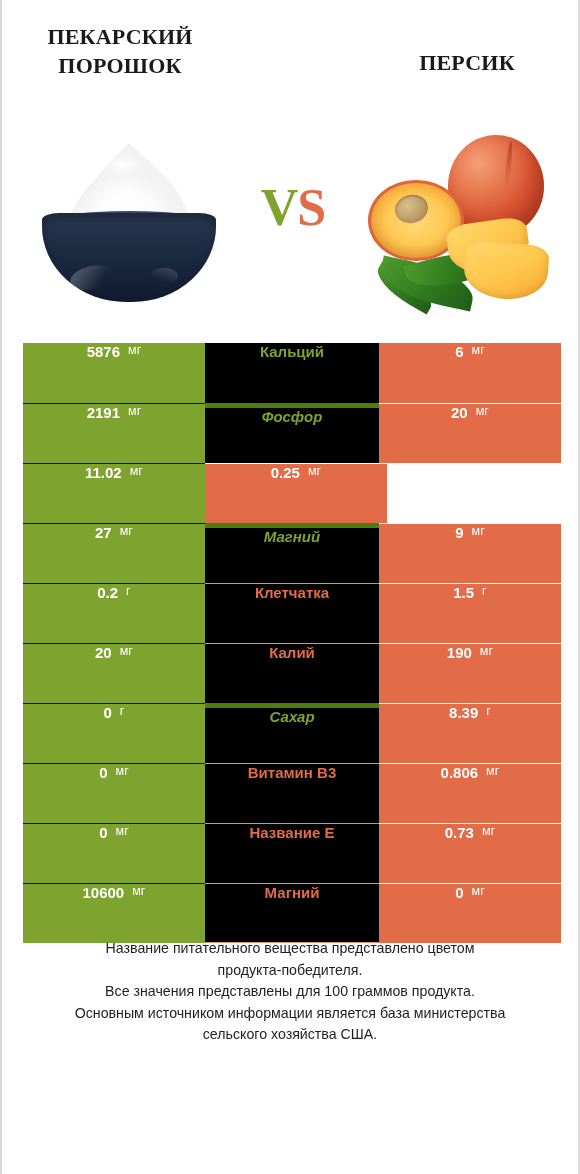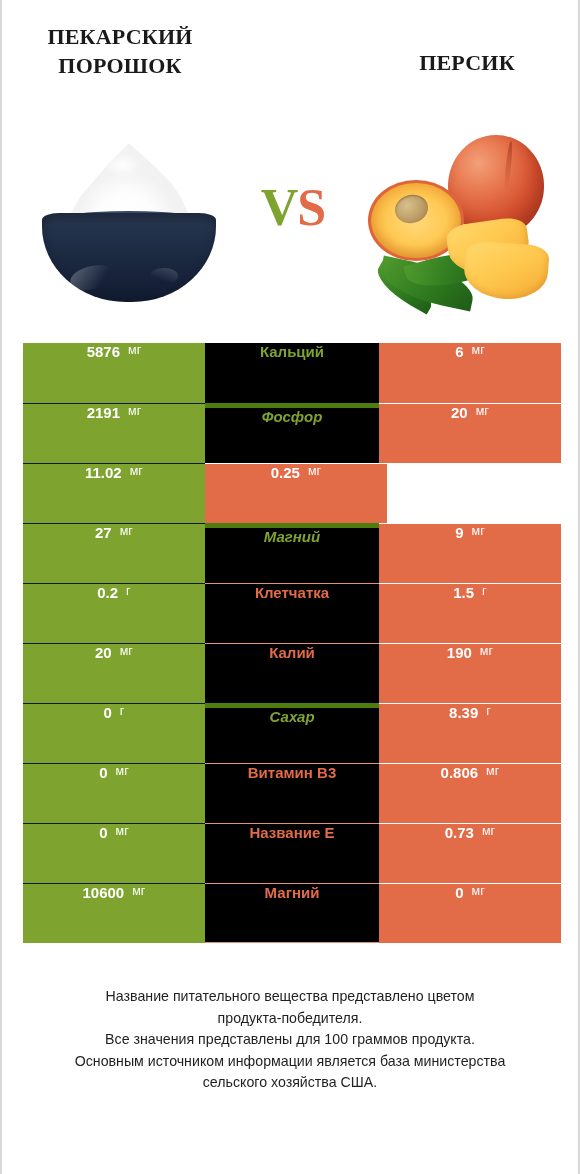--- a/index.html
+++ b/index.html
@@ -187,21 +187,21 @@
   .row .cell-mid.sep-left{border-top:5px solid #4d7c0f;font-style:italic;}
   .row .cell-mid.sep-right{border-top:1px solid #DF9277;}
   .row .cell-left.sepline{border-top:1px solid #0f172a;}
   .row .cell-right.sepline{border-top:1px solid #ffffff;}
   .table .row:last-child .cell-mid{border-bottom:1px solid #DF9277;}
 
   .unit{font-weight:normal;font-size:12.5px;margin-left:8px;letter-spacing:.1px;}
 
   
   .footer{
-    position:absolute;left:0;top:986px;width:100%;
+    position:absolute;left:0;top:938px;width:100%;
     text-align:center;
     color:#1f1f1f;
     font-size:14.2px;
     line-height:1.52;
     padding:0 24px;
     box-sizing:border-box;
   }
   .footer div{white-space:nowrap;}
 </style>
 </head>

